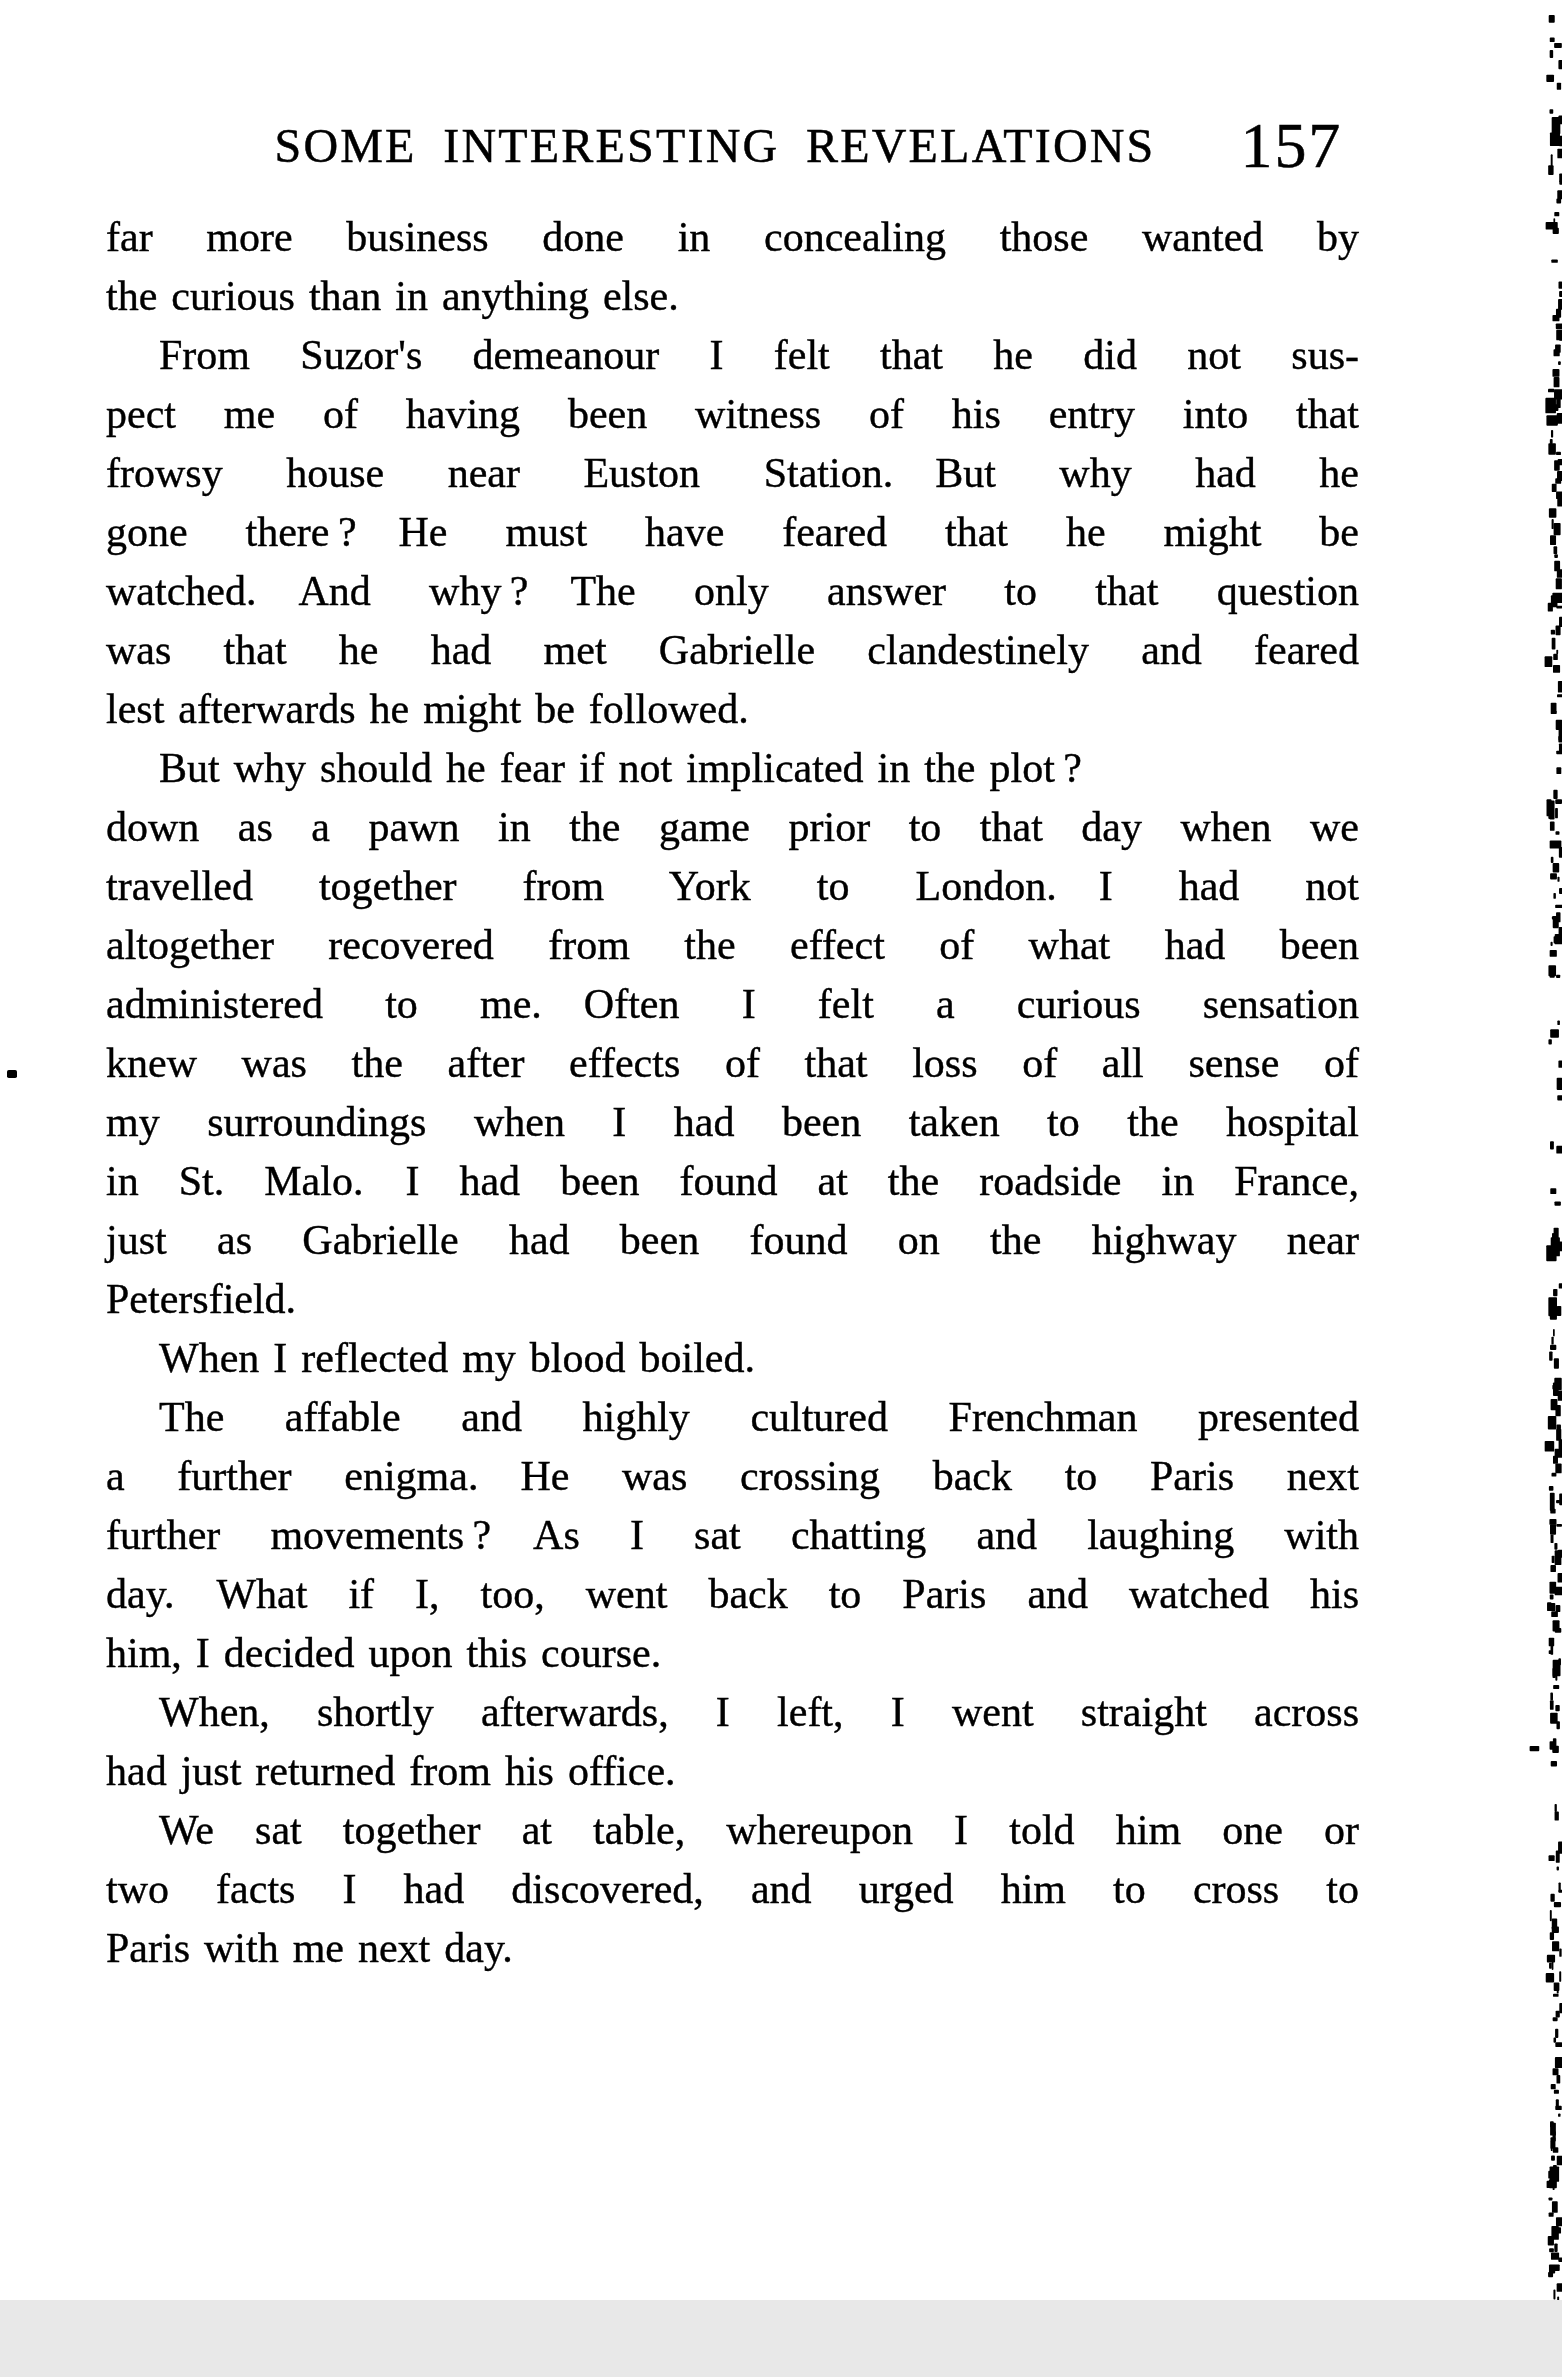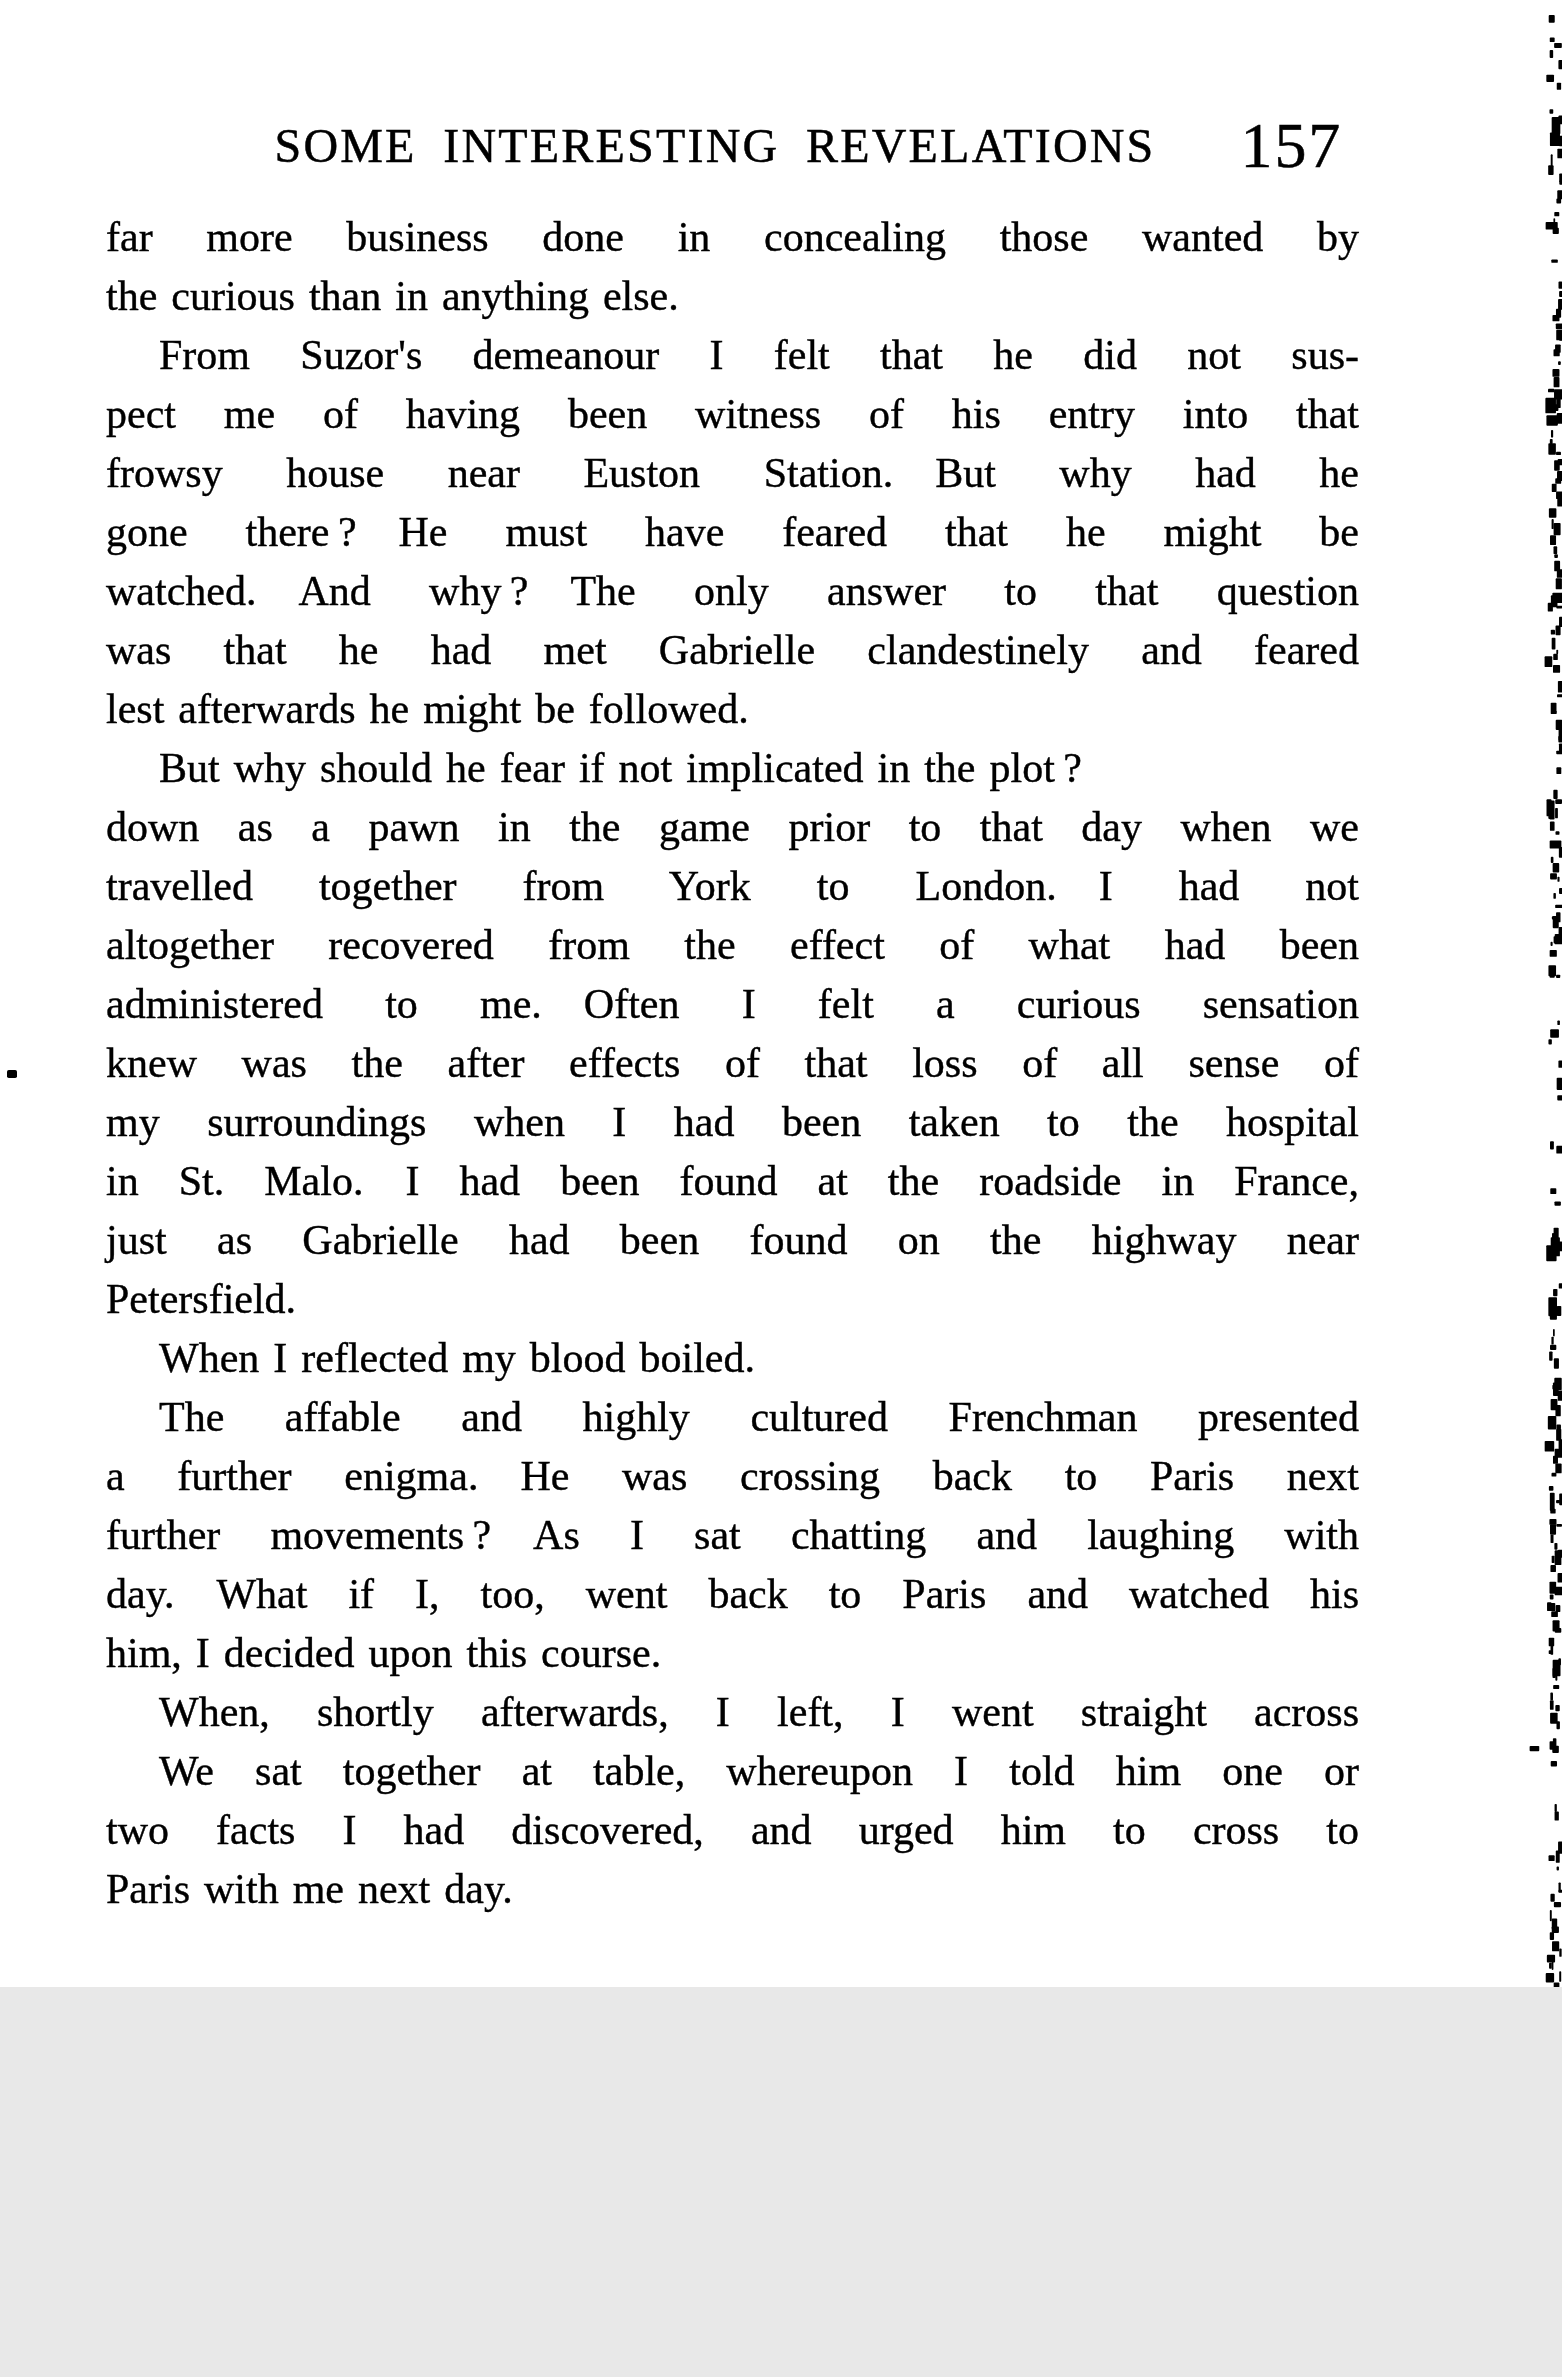--- a/index.html
+++ b/index.html
@@ -1,18 +1,18 @@
 <!DOCTYPE html>
 <html style="font-size:14px"><head>
 <meta charset="utf-8">
 <style>
   html,body{margin:0;padding:0;background:#e8e8e8;}
   #page{
     position:relative;
-    width:1562px;height:1987px;
+    width:1562px;height:2300px;
     background:#ffffff;
     overflow:hidden;
     font-family:"Liberation Serif","DejaVu Serif",serif;
     color:#000000;
   }
   
   #running-head{
     position:absolute;
     left:106px;top:120px;width:1253px;height:53px;
   }
@@ -93,20 +93,21 @@
     <div class="line">in St. Malo. I had been found at the roadside in France,</div>
     <div class="line">just as Gabrielle had been found on the highway near</div>
     <div class="line last">Petersfield.</div>
     <div class="line ind last">When I reflected my blood boiled.</div>
     <div class="line ind">The affable and highly cultured Frenchman presented</div>
     <div class="line">a further enigma. He was crossing back to Paris next</div>
     <div class="line">further movements ? As I sat chatting and laughing with</div>
     <div class="line">day. What if I, too, went back to Paris and watched his</div>
     <div class="line last">him, I decided upon this course.</div>
     <div class="line ind">When, shortly afterwards, I left, I went straight across</div>
+    <div class="line last">had just returned from his office.</div>
     <div class="line ind">We sat together at table, whereupon I told him one or</div>
     <div class="line">two facts I had discovered, and urged him to cross to</div>
     <div class="line last">Paris with me next day.</div>
   </div>
 
   <div class="speck" id="speck-left"></div>
   <div class="speck" id="speck-bottom"></div>
 
   <svg id="edge-noise" width="35" height="2377" viewBox="0 0 40 2694" xmlns="http://www.w3.org/2000/svg">
       <rect x="24.8" y="5.9" width="6.9" height="8.7" rx="1" fill="#000"></rect>

